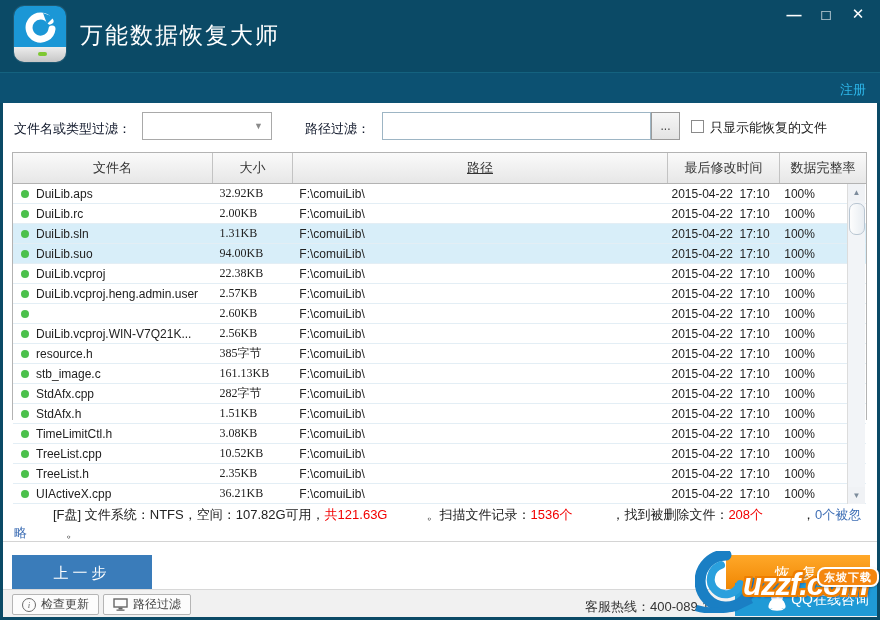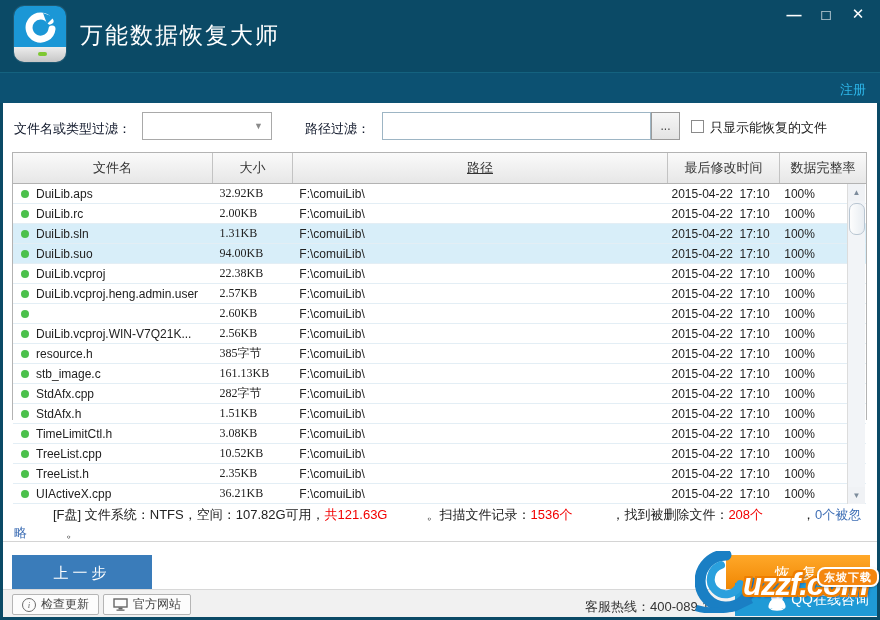--- a/index.html
+++ b/index.html
@@ -271,21 +271,21 @@
       <div class="f-btn f-update">
         <span class="info-ic">i</span>
         <span>检查更新</span>
       </div>
       <div class="f-btn f-site">
         <svg width="15" height="13" viewBox="0 0 15 13">
           <rect x="1" y="1" width="13" height="8" fill="none" stroke="#666" stroke-width="1.4"></rect>
           <rect x="5.5" y="9.5" width="4" height="2" fill="#666"></rect>
           <rect x="3.5" y="11.5" width="8" height="1.3" fill="#666"></rect>
         </svg>
-        <span>官方网站</span>
+        <span>路径过滤</span>
       </div>
       <span class="hotline">客服热线：400-089-1998</span>
     </div>
 
     <div class="qqbox">
       <svg width="18" height="22" viewBox="0 0 18 22">
         <ellipse cx="9" cy="8" rx="6" ry="6.5" fill="#fff"></ellipse>
         <ellipse cx="9" cy="15" rx="7.5" ry="6" fill="#fff"></ellipse>
         <ellipse cx="3" cy="16" rx="2.2" ry="4" fill="#fff" transform="rotate(18 3 16)"></ellipse>
         <ellipse cx="15" cy="16" rx="2.2" ry="4" fill="#fff" transform="rotate(-18 15 16)"></ellipse>

